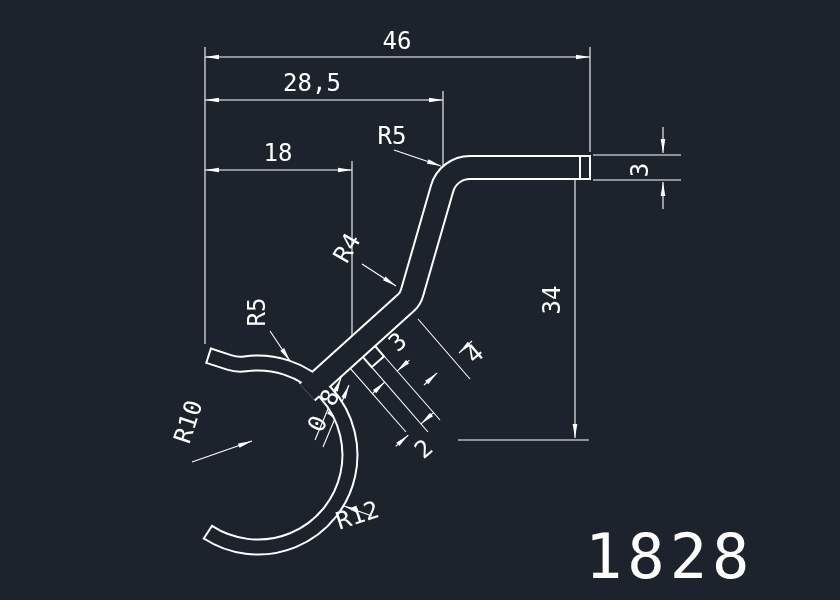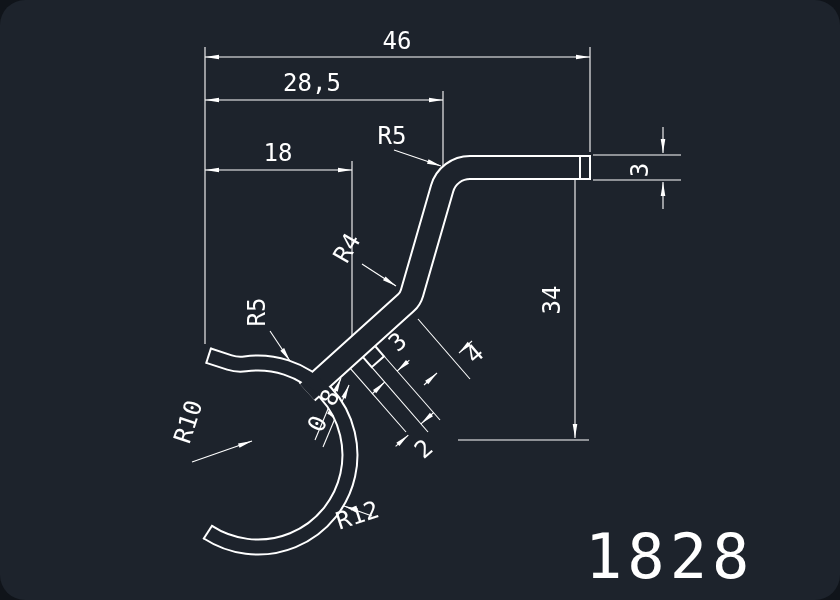--- a/index.html
+++ b/index.html
@@ -2,21 +2,20 @@
 <html><head>
 <meta charset="utf-8">
 <style>
   html,body{margin:0;padding:0;background:#10141a;}
   .canvas{
     position:relative;
     width:840px;height:600px;
     background:#1d232c;
     overflow:hidden;
     font-family:"DejaVu Sans Mono","Liberation Mono",monospace;
-    border-radius:25px;
   }
   svg{position:absolute;left:0;top:0;}
   .ext  {stroke:#ffffff;stroke-width:1.1;fill:none;}
   .dim  {stroke:#ffffff;stroke-width:1.1;fill:none;}
   .lead {stroke:#ffffff;stroke-width:1.1;fill:none;}
   .prow-strip{stroke:#ffffff;stroke-width:25;fill:none;stroke-linejoin:round;}
   .prob-strip{stroke:#1d232c;stroke-width:21;fill:none;stroke-linejoin:round;}
   .prow-clip {stroke:#ffffff;stroke-width:17;fill:none;stroke-linejoin:round;}
   .prob-clip {stroke:#1d232c;stroke-width:13;fill:none;stroke-linejoin:round;}
   .thin {stroke:#ffffff;stroke-width:2;fill:none;}

